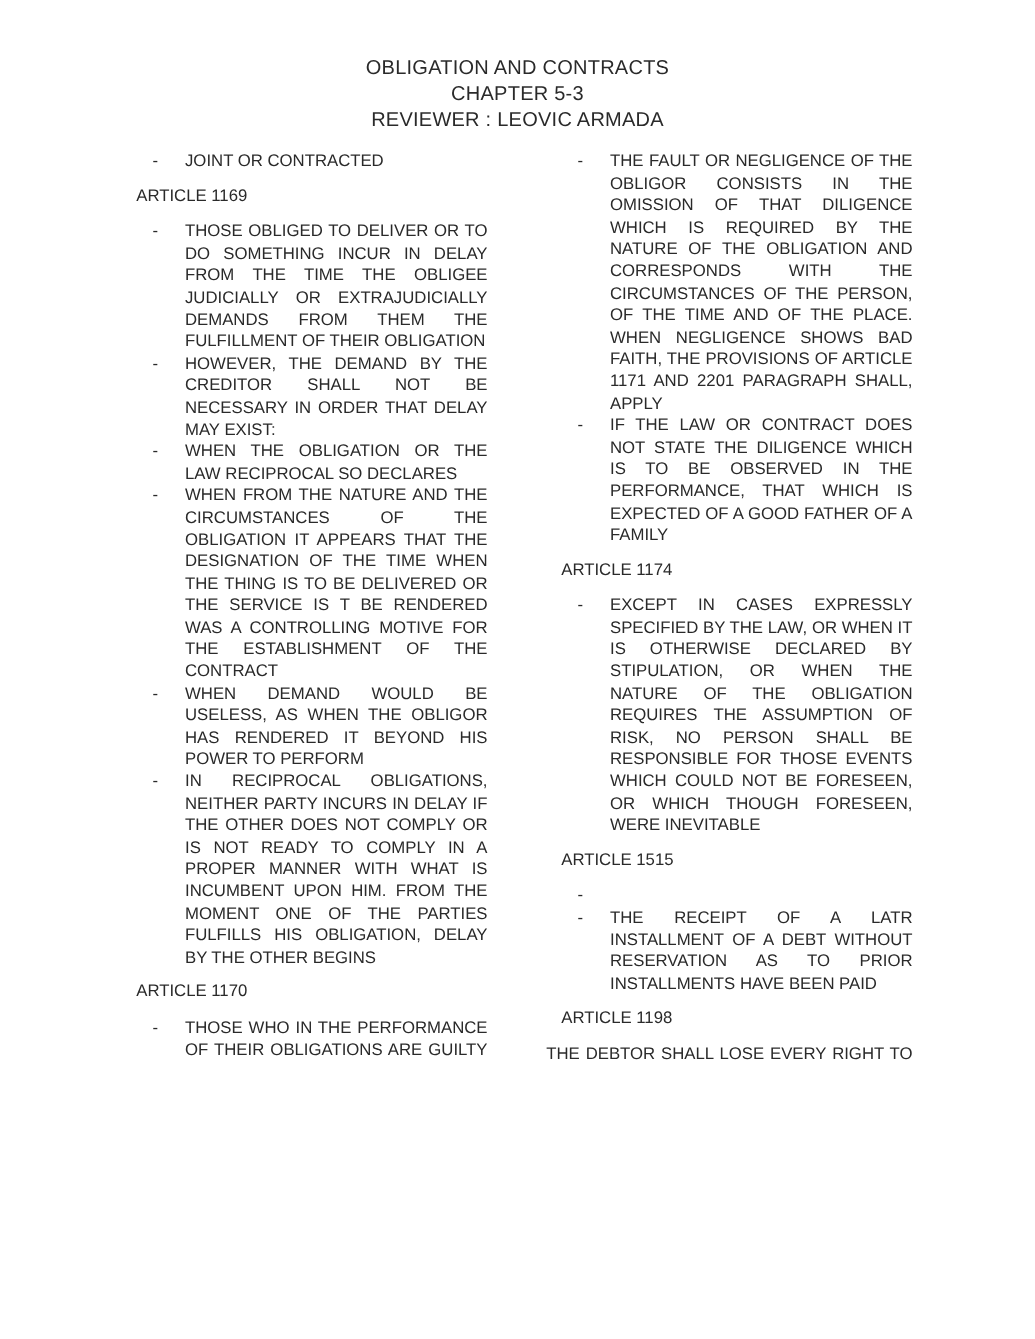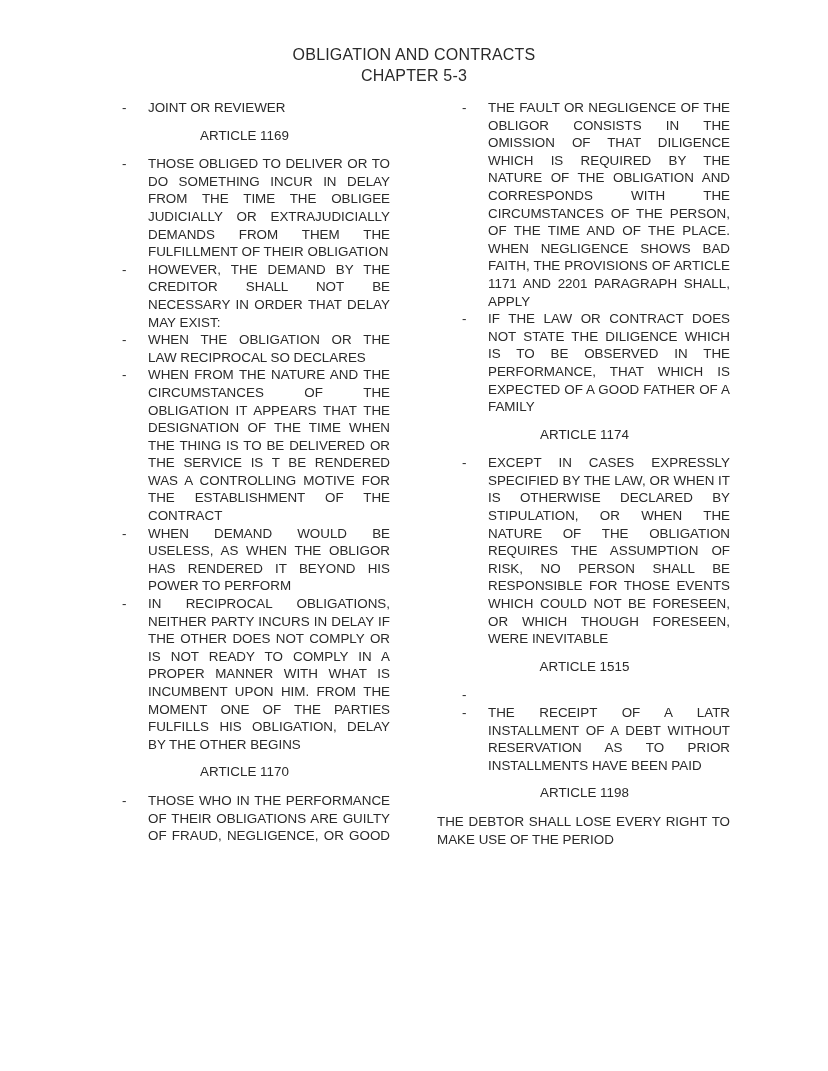--- a/index.html
+++ b/index.html
@@ -24,22 +24,22 @@
     margin: 13px 98px 0 97px;
     gap: 47px;
   }
   .col {
     width: 293px;
     flex: none;
     font-size: 13.4px;
     line-height: 17.6px;
   }
   .article-heading {
-    margin: 10px 0 11px 2px;
-    text-align: center;
+    margin: 10px 0 11px 12px;
+    text-align: left;
   }
   .article-heading.indented { padding-left: 25px; font-weight: bold; }
   .bullet {
     display: flex;
     align-items: flex-start;
   }
   .bullet .dash {
     flex: none;
     width: 26px;
     margin-left: 25px;
@@ -58,29 +58,30 @@
   .intro-gap { margin-bottom: 8px; }
 </style>
 </head>
 <body>
 
 <div class="page">
 
   <div class="title-block">
     <div>OBLIGATION AND CONTRACTS</div>
     <div>CHAPTER 5-3</div>
+    <div>REVIEWER : LEOVIC ARMADA</div>
   </div>
 
   <div class="columns">
 
     <div class="col">
 
       <div class="bullet intro-gap">
         <span class="dash">-</span>
-        <span class="btext">JOINT OR REVIEWER</span>
+        <span class="btext">JOINT OR CONTRACTED</span>
       </div>
 
       <div class="article-heading">ARTICLE 1169</div>
 
       <div class="bullet">
         <span class="dash">-</span>
         <span class="btext">THOSE OBLIGED TO DELIVER OR TO DO SOMETHING INCUR IN DELAY FROM THE TIME THE OBLIGEE JUDICIALLY OR EXTRAJUDICIALLY DEMANDS FROM THEM THE FULFILLMENT OF THEIR OBLIGATION</span>
       </div>
       <div class="bullet">
         <span class="dash">-</span>

